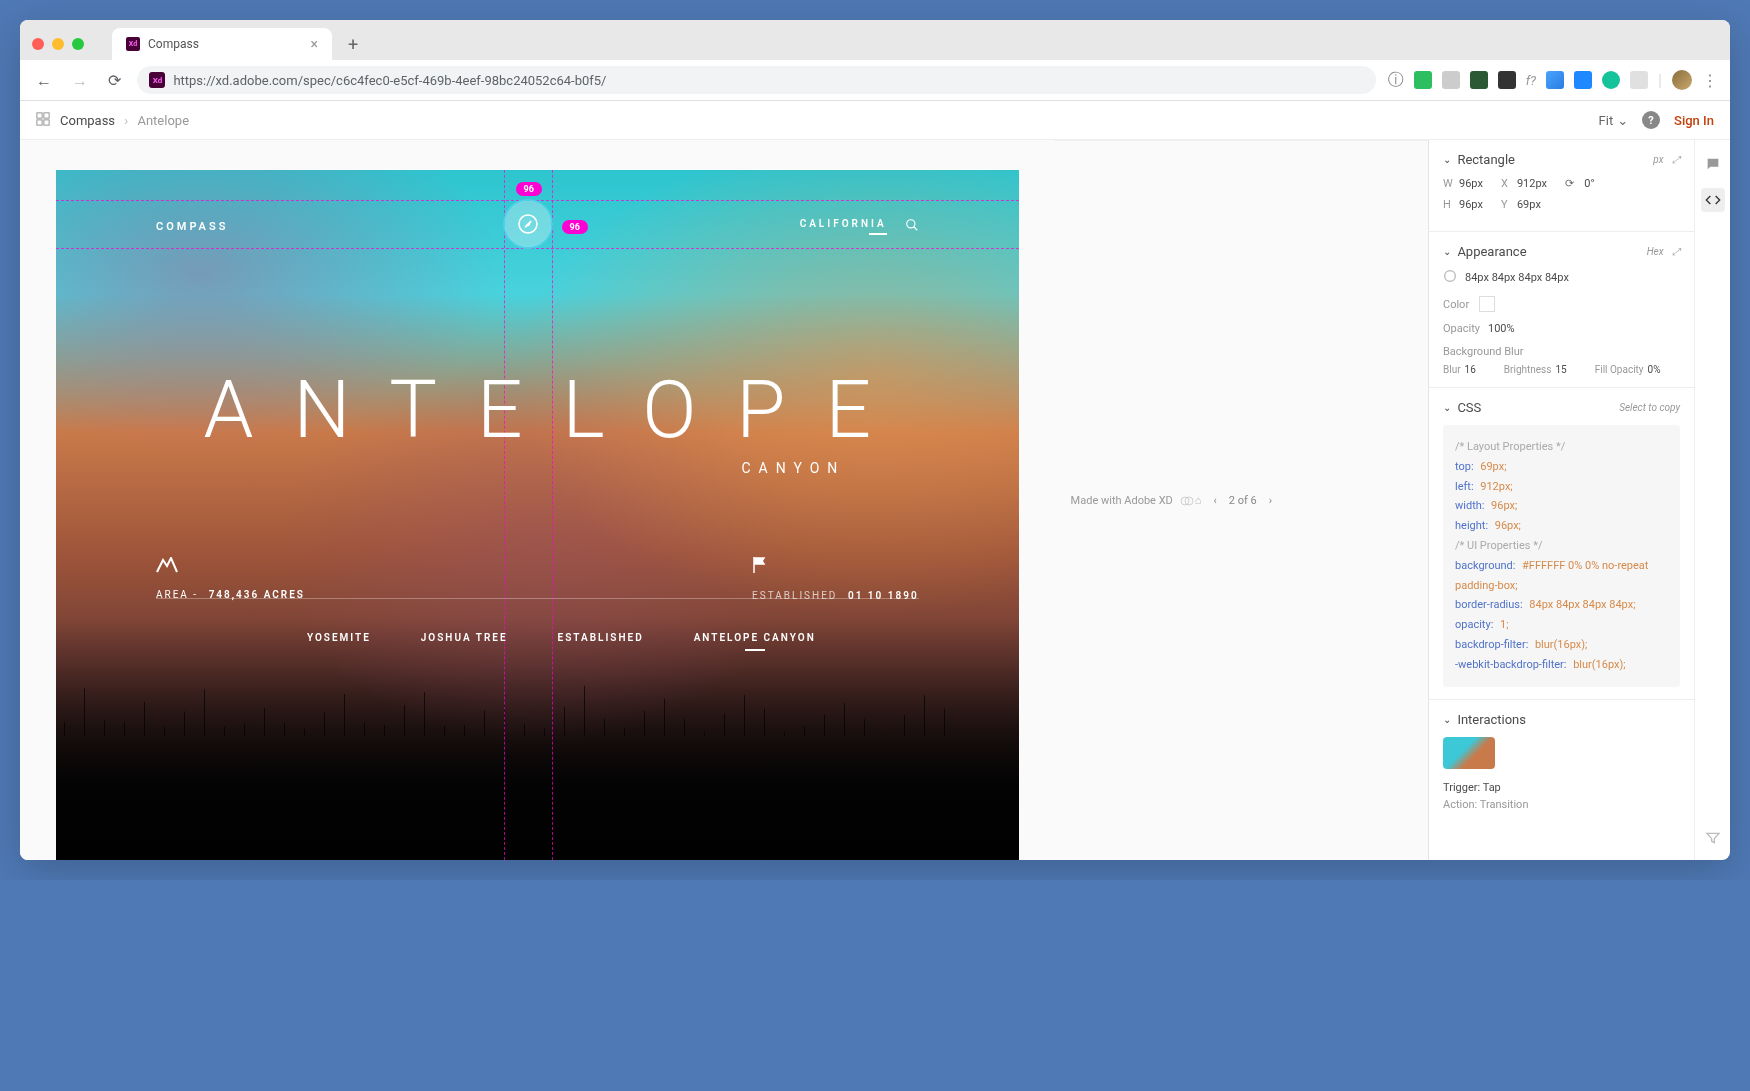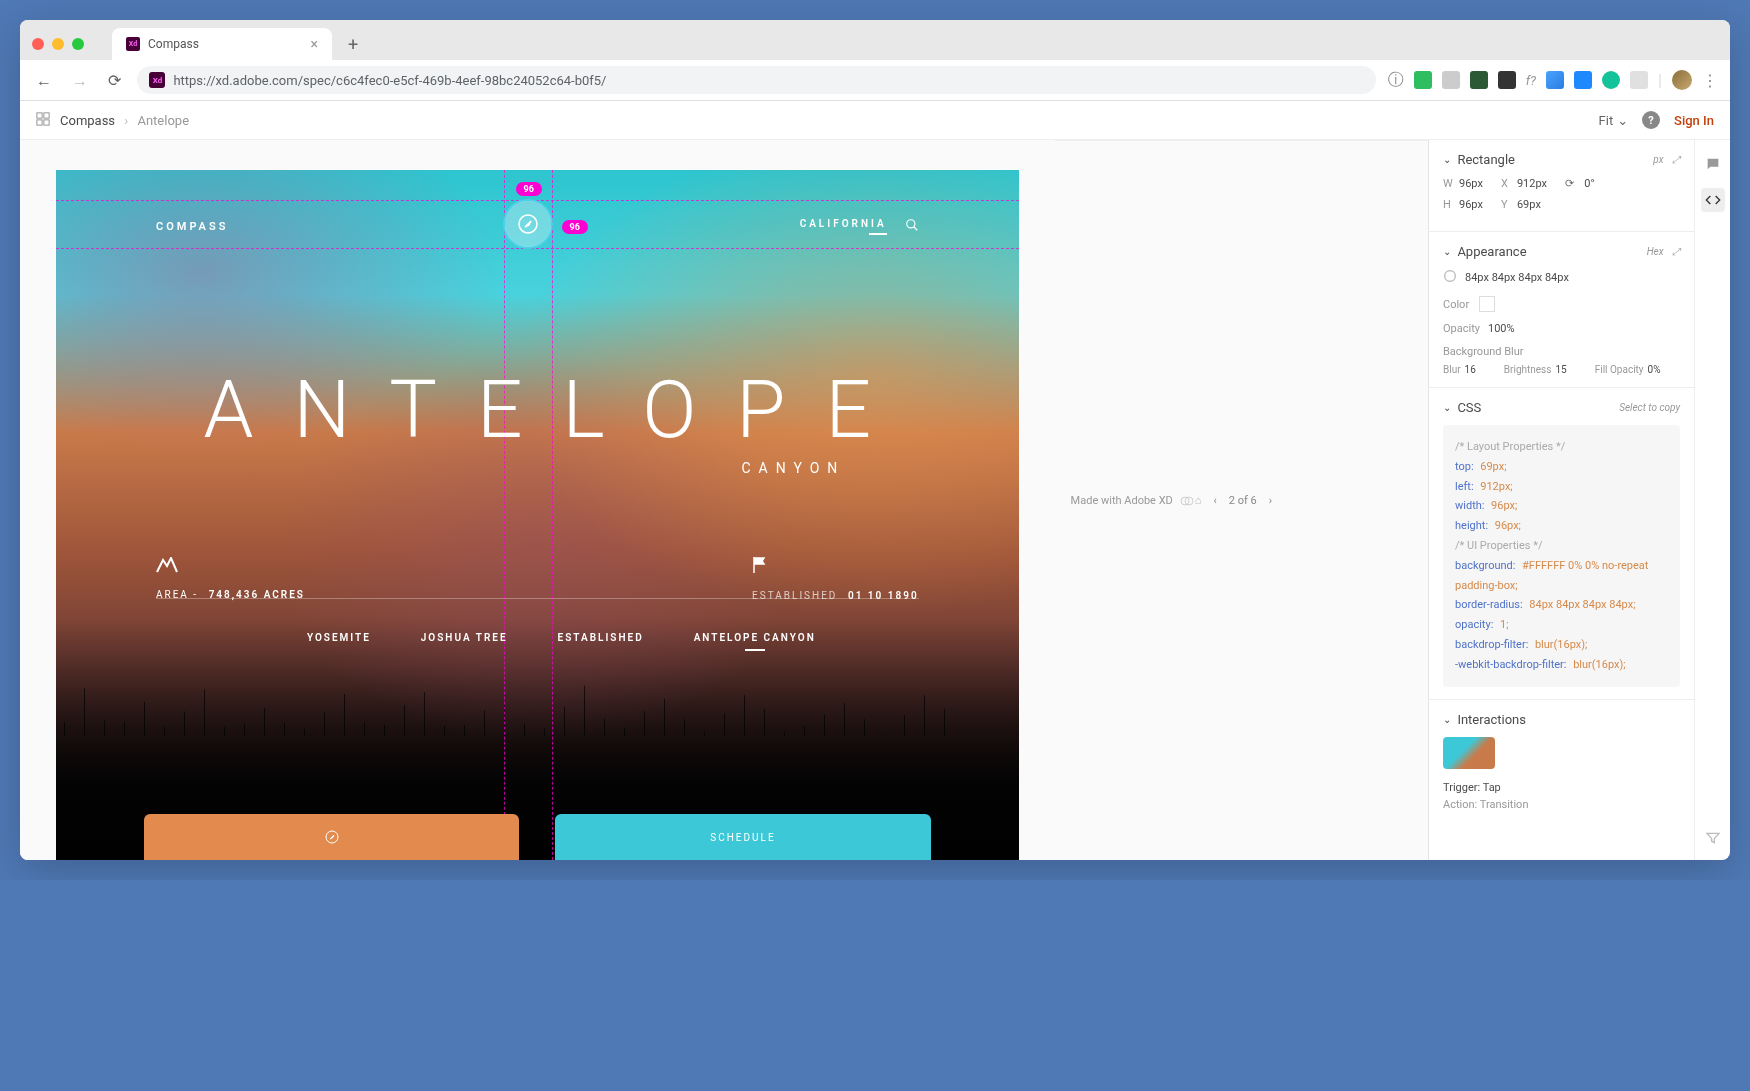--- a/index.html
+++ b/index.html
@@ -265,31 +265,20 @@
           </div>
           <div class="divider-h"></div>
 
           <div class="park-nav">
             <span class="park-nav-item">YOSEMITE</span>
             <span class="park-nav-item">JOSHUA TREE</span>
             <span class="park-nav-item">ESTABLISHED</span>
             <span class="park-nav-item active">ANTELOPE CANYON</span>
           </div>
 
-          <div class="cta-row">
-            <div class="cta cta-orange">
-              <svg width="16" height="16" viewBox="0 0 24 24" stroke="#fff" stroke-width="1.5" fill="none">
-                  <circle cx="12" cy="12" r="9"></circle>
-                  <polygon points="9,15 15,9 13,13" fill="#fff"></polygon>
-                </svg>
-            </div>
-            <div class="cta cta-teal">
-              <span>SCHEDULE</span>
-            </div>
-          </div>
         </div>
       </div>
 
       <div class="canvas-footer">
         <div class="made-with">
           <span>Made with Adobe XD</span>
           <svg width="16" height="16" viewBox="0 0 24 24" stroke="#bbb" fill="none">
               <circle cx="9" cy="12" r="6"></circle>
               <circle cx="15" cy="12" r="6"></circle>
             </svg>

